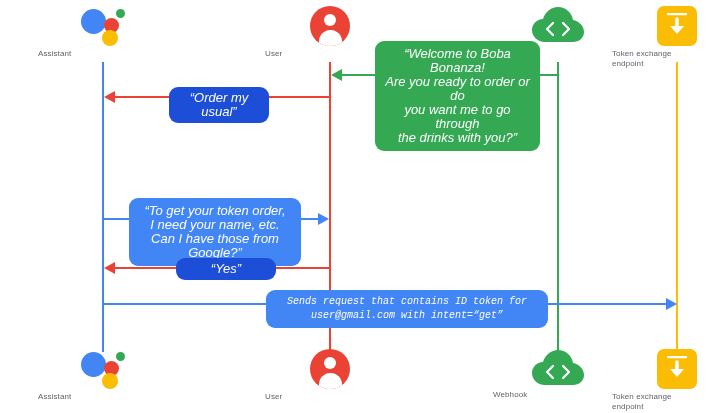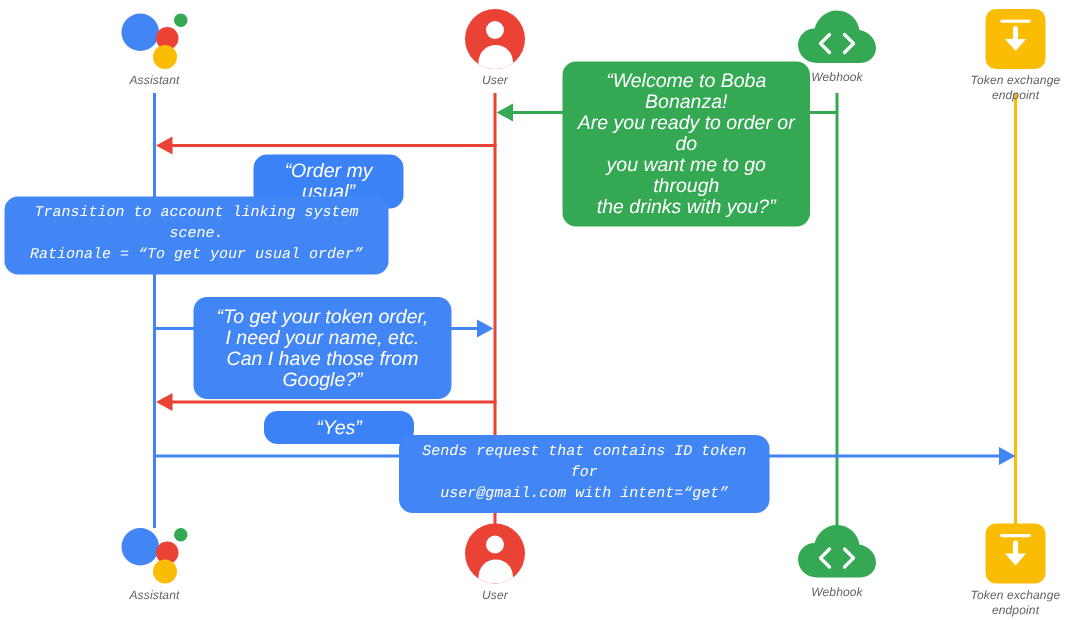--- a/index.html
+++ b/index.html
@@ -23,22 +23,21 @@
   }
   .ll-assistant { background: #4285F4; }
   .ll-user      { background: #EA4335; }
   .ll-webhook   { background: #34A853; }
   .ll-token     { background: #FBBC04; }
 
   
   .actor {
     position: absolute;
     width: 130px;
-    text-align: center;
-    font-style: italic;
+    text-align: left;
   }
   .actor-label {
     font-size: 8px;
     color: #5f6368;
     line-height: 10px;
     margin-top: 3px;
     letter-spacing: .1px;
     white-space: pre-line;
   }
 
@@ -129,21 +128,21 @@
     font-size: 13px;
     line-height: 14px;
     font-style: italic;
   }
   .bubble.note {
     font-family: "Liberation Mono", monospace;
     font-style: italic;
     font-size: 10px;
     line-height: 14px;
   }
-  .b-red   { background: #3b82f6; margin-top: 16px; }
+  .b-red   { background: #1d4ed8; }
   .b-green { background: #34A853; }
   .b-blue  { background: #4285F4; }
 </style>
 </head>
 <body>
 
 <div id="diagram">
 
   <div class="lifeline ll-assistant" style="left:102px; top:62px; height:290px;"></div>
   <div class="lifeline ll-user" style="left:329px; top:62px; height:290px;"></div>
@@ -195,36 +194,34 @@
   <div class="arrowhead ah-left c-green" style="left:331px; top:69px; background:transparent;"></div>
   <div class="bubble speech b-green" style="left:375px; top:41px; width:165px; padding:6px 8px;">“Welcome to Boba Bonanza!
 Are you ready to order or do
 you want me to go through
 the drinks with you?”</div>
 
   <div class="line c-red" style="left:114px; top:96px; width:217px;"></div>
   <div class="arrowhead ah-left c-red" style="left:104px; top:91px; background:transparent;"></div>
   <div class="bubble speech b-red" style="left:169px; top:87px; width:100px; padding:4px 6px;">“Order my usual”</div>
 
-  <div class="bubble note b-blue" style="left:3px; top:131px; width:256px; padding:5px 6px;">Transition to account linking system scene.
-Rationale = “To get your usual order”</div>
 
   <div class="line c-blue" style="left:103px; top:218px; width:216px;"></div>
   <div class="arrowhead ah-right c-blue" style="left:318px; top:213px; background:transparent;"></div>
   <div class="bubble speech b-blue" style="left:129px; top:198px; width:172px; padding:6px 8px;">“To get your token order,
 I need your name, etc.
 Can I have those from Google?”</div>
 
   <div class="line c-red" style="left:114px; top:267px; width:217px;"></div>
   <div class="arrowhead ah-left c-red" style="left:104px; top:262px; background:transparent;"></div>
   <div class="bubble speech b-red" style="left:176px; top:258px; width:100px; padding:4px 6px;">“Yes”</div>
 
   <div class="line c-blue" style="left:103px; top:303px; width:565px;"></div>
   <div class="arrowhead ah-right c-blue" style="left:666px; top:298px; background:transparent;"></div>
-  <div class="bubble note b-blue" style="left:266px; top:290px; width:247px; padding:5px 6px;">Sends request that contains ID token for
+  <div class="bubble note b-blue" style="left:266px; top:290px; width:282px; padding:5px 6px;">Sends request that contains ID token for
 user@gmail.com with intent=“get”</div>
 
   <div class="actor" style="left:38px; top:349px;">
     <div class="assistant-logo">
       <i class="al-blue"></i>
       <i class="al-red"></i>
       <i class="al-green"></i>
       <i class="al-yellow"></i>
     </div>
     <div class="actor-label">Assistant</div>

